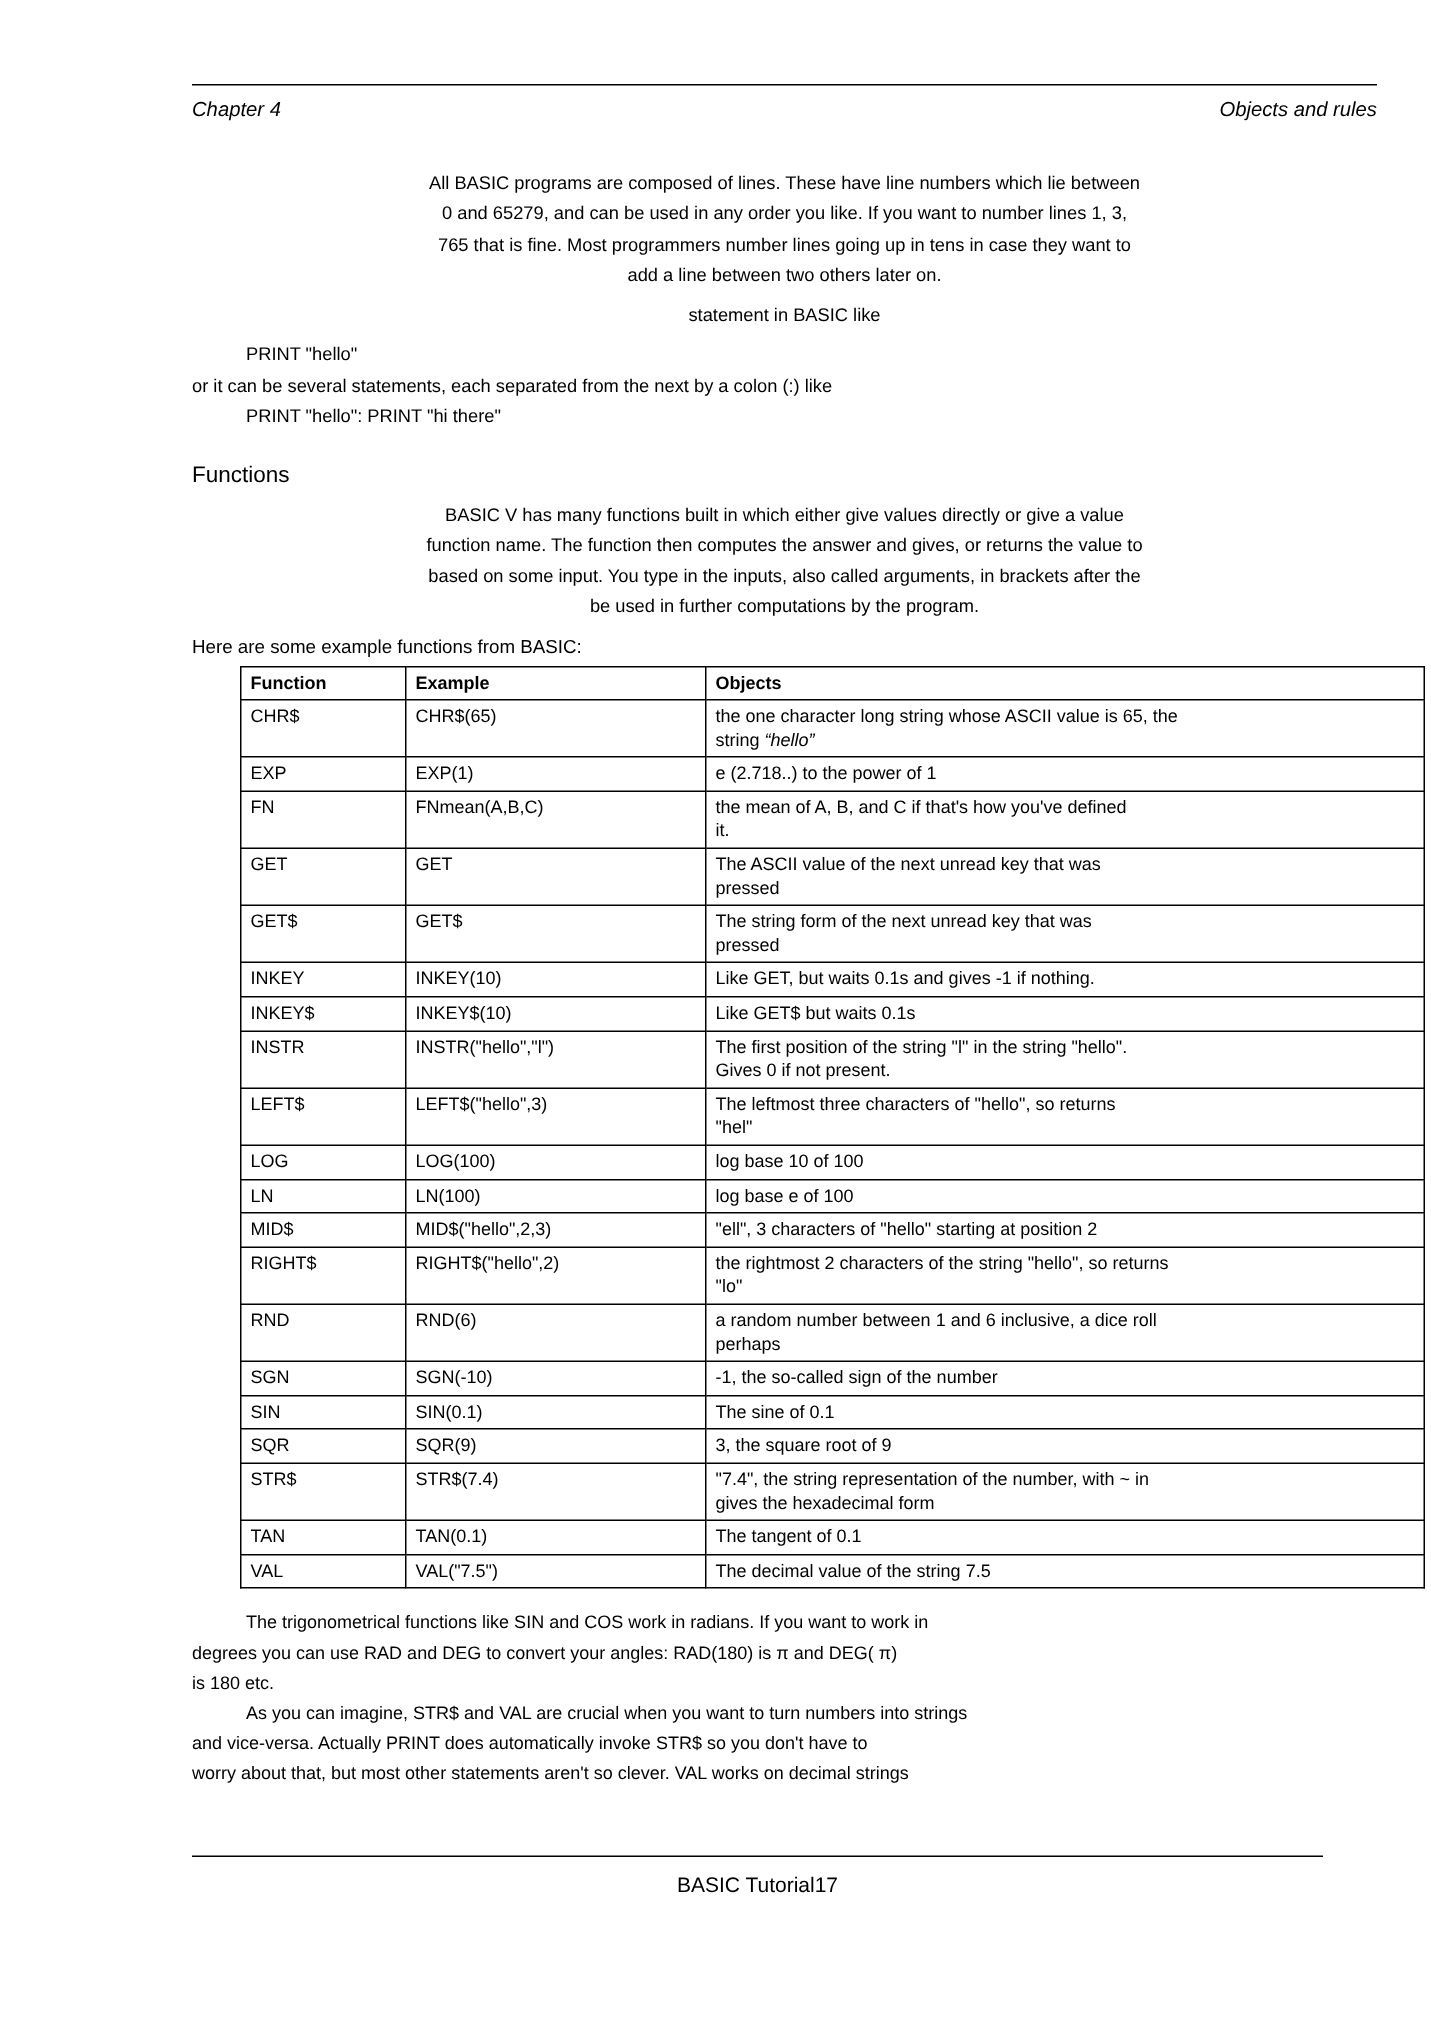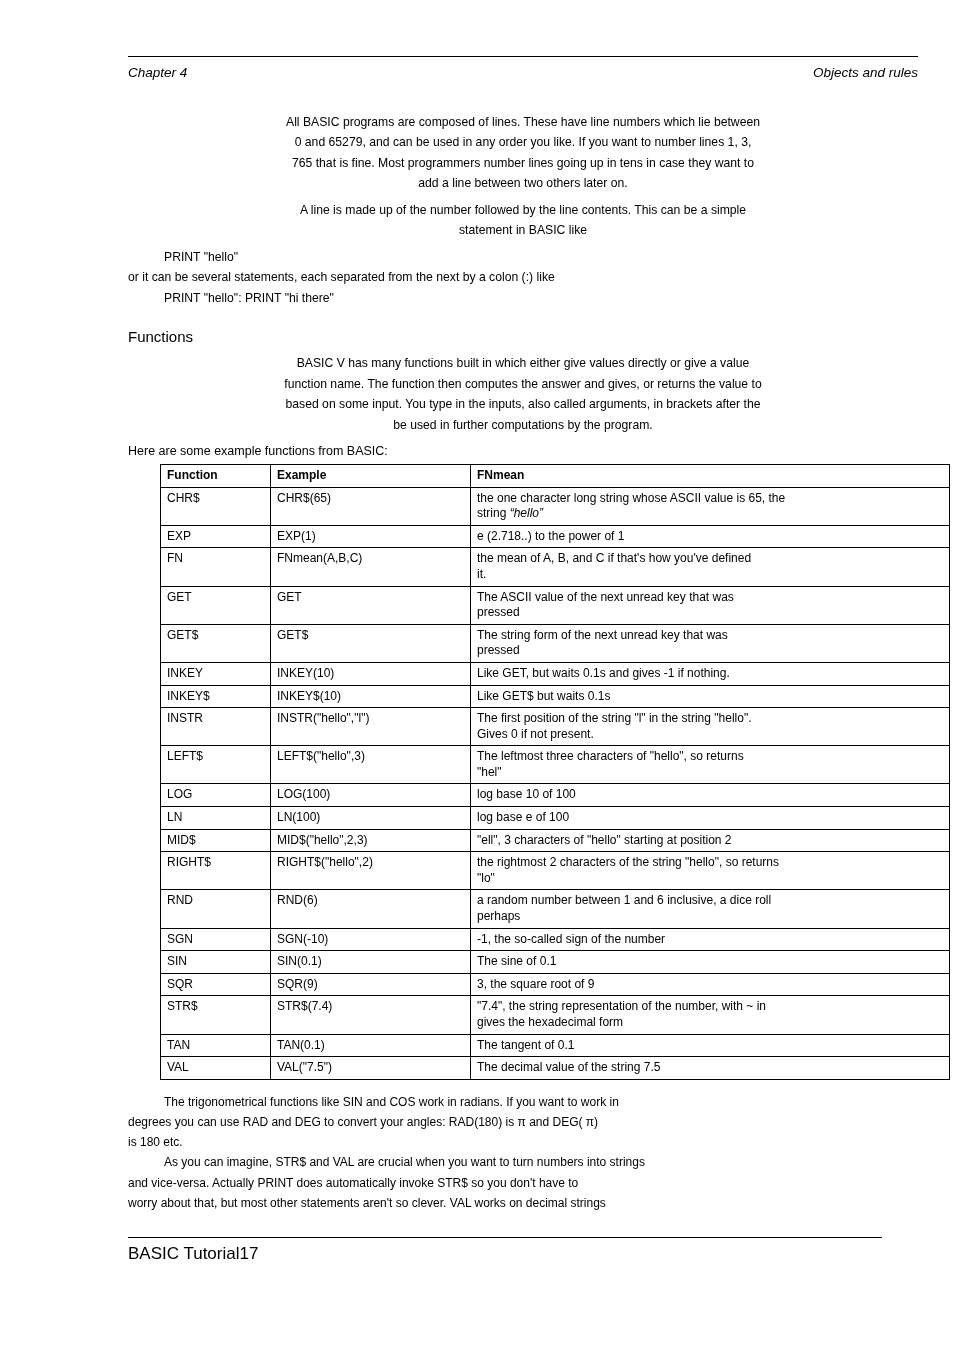--- a/index.html
+++ b/index.html
@@ -53,22 +53,22 @@
 
   .ital { font-style: italic; }
 
   
   .bottom-rule {
     position: absolute; left: 128px; right: 72px; bottom: 112px;
     border-top: 1.2px solid #000;
   }
   .footer {
     position: absolute; left: 128px; right: 72px; bottom: 86px;
-    display: flex; justify-content: flex-start;
-    font-size: 17px;
+    display: flex; justify-content: center;
+    font-size: 14px;
   }
 
   .notes p { font-size: 12px; line-height: 1.35; }
   .notes { margin-top: 14px; }
 </style>
 </head>
 <body>
 
 <div class="page">
   <div class="top-rule"></div>
@@ -78,21 +78,20 @@
   </div>
 
   <div class="para-block">
     <p class="indent-first">All BASIC programs are composed of lines.  These have line numbers which lie between</p>
     <p>0 and 65279, and can be used in any order you like.  If you want to number lines 1, 3,</p>
     <p>765 that is fine.  Most programmers number lines going up in tens in case they want to</p>
     <p>add a line between two others later on.</p>
   </div>
 
   <div class="para-block">
-    <p class="indent-first">A line is made up of the number followed by the line contents.  This can be a simple</p>
     <p>statement in BASIC like</p>
   </div>
 
   <p style="padding-left:36px;">PRINT "hello"</p>
 
   <p>or it can be several statements, each separated from the next by a colon (:) like</p>
 
   <p style="padding-left:36px;">
     <span>PRINT "hello"</span><span>: PRINT "hi there"</span>
   </p>
@@ -111,21 +110,21 @@
   <table class="fn-table">
     <colgroup>
         <col class="c1">
         <col class="c2">
         <col>
       </colgroup>
     <thead>
       <tr>
         <td>Function</td>
         <td>Example</td>
-        <td>FNmean</td>
+        <td>Objects</td>
       </tr>
     </thead>
     <tbody id="fn-tbody">
         <tr>
           <td>CHR$</td>
           <td>CHR$(65)</td>
           <td>the one character long string whose ASCII value is 65, the<br>string <span class="ital">“hello”</span></td>
         </tr>
         <tr>
           <td>EXP</td>

